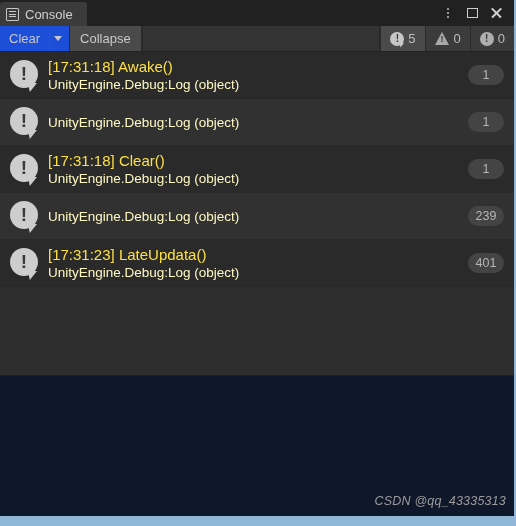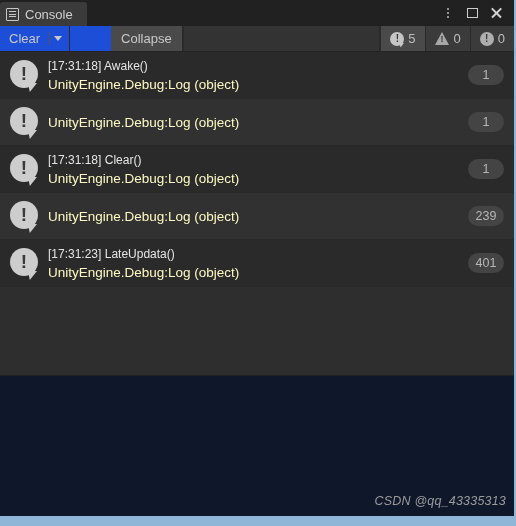--- a/index.html
+++ b/index.html
@@ -165,21 +165,20 @@
     align-self: center;
   }
   .collapse-btn {
     background: #4a4a4a;
     display: flex;
     align-items: center;
     color: #c9c9c9;
     font-size: 13px;
     padding: 12px 10px;
     border-right: 1px solid #2a2a2a;
-    margin-left: 41px;
   }
   .tb-field {
     flex: 1 1 auto;
     background: #333333;
     border-left: 1px solid #2a2a2a;
     border-right: 1px solid #2a2a2a;
   }
   .counters {
     display: flex;
     align-items: stretch;
@@ -315,22 +314,22 @@
 
   .row-text {
     flex: 1 1 auto;
     min-width: 0;
     display: flex;
     flex-direction: column;
     justify-content: center;
     gap: 1px;
   }
   .row-line1 {
-    color: #e5e5e5;
-    font-size: 12px;
+    color: #fde047;
+    font-size: 15px;
     line-height: 17px;
     white-space: nowrap;
     overflow: hidden;
   }
   .row-line2 {
     color: #fef9c3;
     font-size: 13.5px;
     line-height: 17px;
     white-space: nowrap;
     overflow: hidden;

